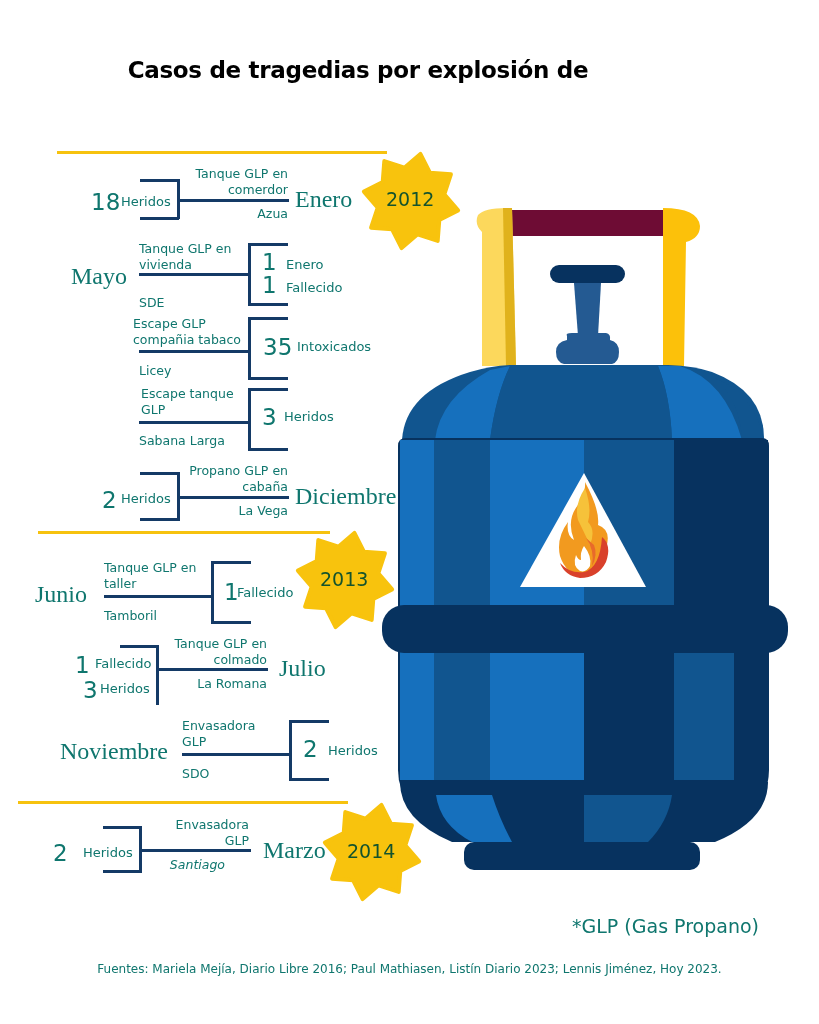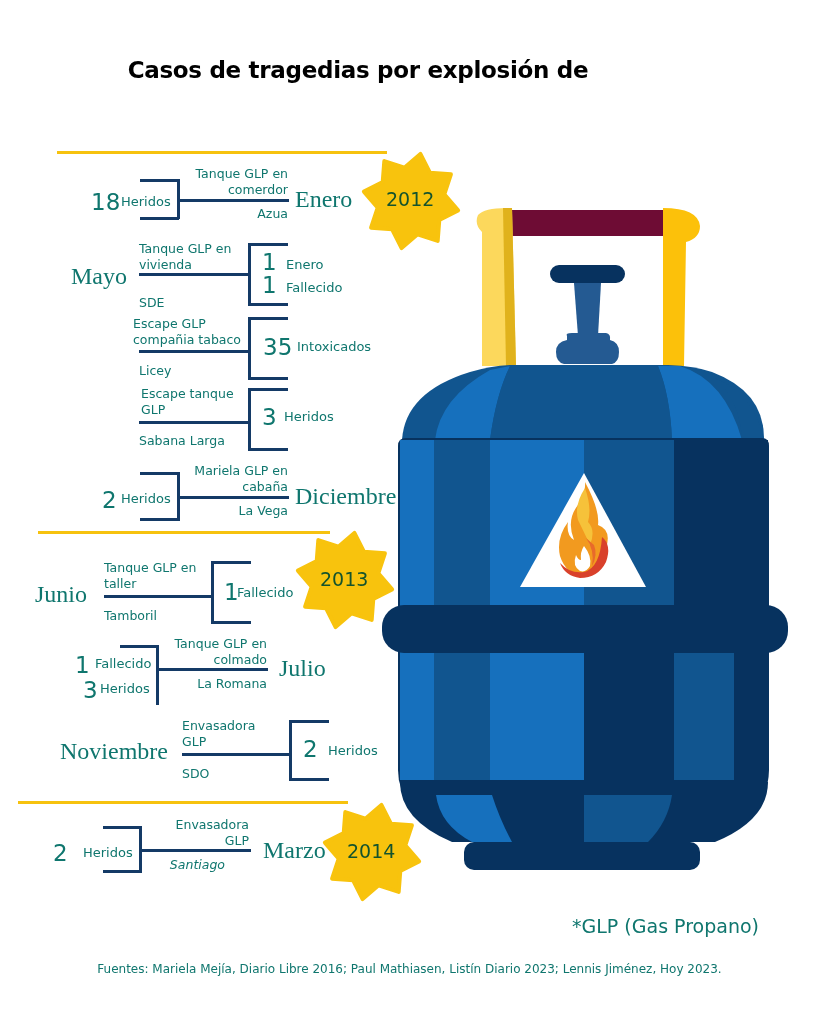--- a/index.html
+++ b/index.html
@@ -154,21 +154,21 @@
 </div>
 
 <div>
   <div class="navy" style="left:140px;top:472px;width:39px;height:3px;"></div>
   <div class="navy" style="left:177px;top:472px;width:3px;height:49px;"></div>
   <div class="navy" style="left:140px;top:518px;width:39px;height:3px;"></div>
   <div class="navy" style="left:177px;top:496px;width:112px;height:3px;"></div>
   <div class="t n" style="left:102px;top:488px;">2</div>
   <div class="t lbl" style="left:121px;top:491px;">Heridos</div>
   <div class="t s r" style="right:531px;top:463px;">
-    <div>Mariela GLP en</div>
+    <div>Propano GLP en</div>
       <div>cabaña</div>
   </div>
   <div class="t s r" style="right:531px;top:503px;">La Vega</div>
   <div class="t m" style="left:295px;top:485px;">Diciembre</div>
 </div>
 
 <div>
   <div class="navy" style="left:104px;top:595px;width:110px;height:3px;"></div>
   <div class="navy" style="left:211px;top:561px;width:3px;height:63px;"></div>
   <div class="navy" style="left:211px;top:561px;width:40px;height:3px;"></div>

